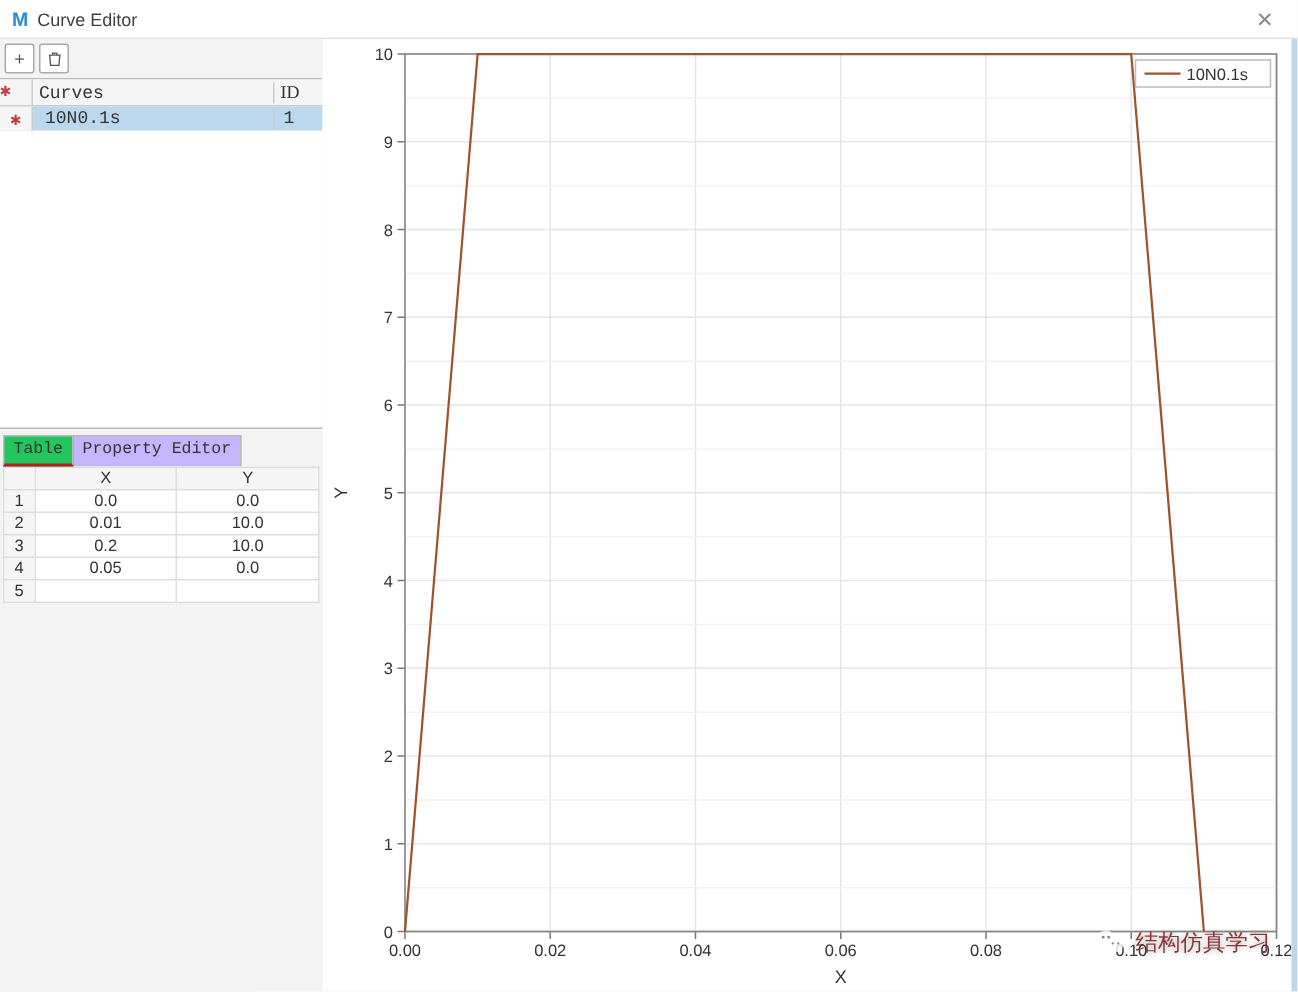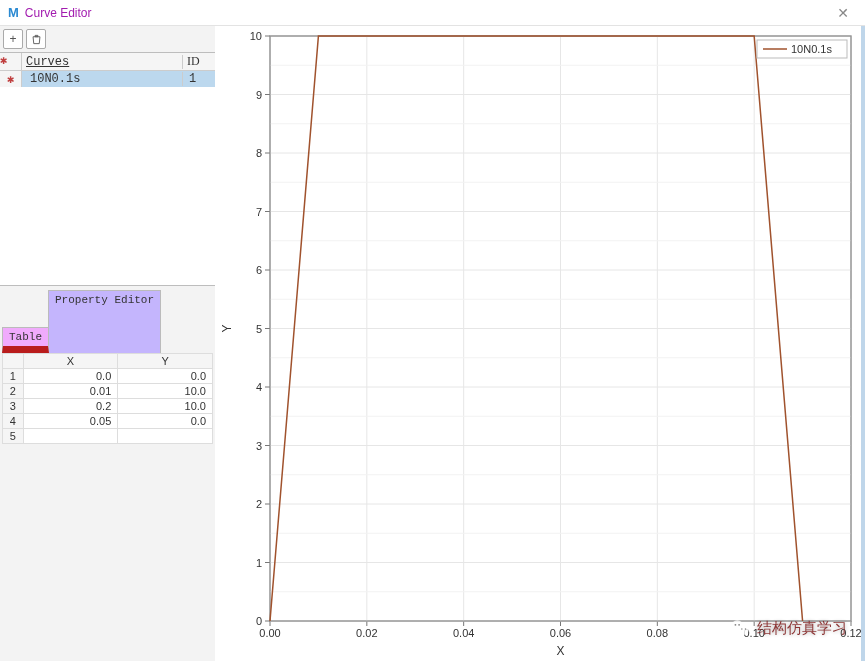--- a/index.html
+++ b/index.html
@@ -21,21 +21,21 @@
     padding: 0 8px;
     border-bottom: 1px solid #e3e3e3;
   }
   .titlebar .app-icon {
     color: #2b8ad2;
     font-weight: bold;
     font-size: 13px;
     margin-right: 6px;
   }
   .titlebar .title {
-    color: #a21caf;
+    color: #404040;
   }
   .titlebar .close {
     margin-left: auto;
     color: #888;
     font-size: 14px;
     cursor: pointer;
     padding: 2px 8px;
   }
   .content {
     display: flex;
@@ -75,21 +75,21 @@
     font-size: 12px;
   }
   .curve-list-header {
     display: flex;
     background: #f5f5f5;
     border-bottom: 1px solid #ccc;
     height: 18px;
     align-items: center;
   }
   .curve-list-header .c1 { width: 22px; border-right: 1px solid #ccc; height: 100%; }
-  .curve-list-header .c2 { flex: 1; padding-left: 4px; border-right: 1px solid #ccc; text-decoration: underline; }
+  .curve-list-header .c2 { flex: 1; padding-left: 4px; border-right: 1px solid #ccc; }
   .curve-list-header .c3 { width: 32px; padding-left: 4px; font-family: Liberation Serif, serif; }
   .curve-row {
     display: flex;
     background: #bcd8ee;
     height: 16px;
     align-items: center;
   }
   .curve-row .c1 {
     width: 22px; height:100%;
     display:flex;align-items:center;justify-content:center;
@@ -111,38 +111,37 @@
   .tab {
     padding: 3px 6px;
     border: 1px solid #bbb;
     border-bottom: none;
     background: #c4b5fd;
     margin-right: -1px;
     cursor: pointer;
     font-family: "Courier New", monospace;
   }
   .tab.active {
-    background: #f0abfc;
-    border-bottom: 7px solid #b91c1c;
+    background: #22c55e;
+    border-bottom: 2px solid #b91c1c;
     position: relative;
     z-index: 2;
-    margin-top: 37px;
   }
   .xy-table {
     border: 1px solid #bbb;
     background: #fff;
     width: calc(100% - 4px);
     margin: 0 2px;
     border-collapse: collapse;
     font-size: 11px;
   }
   .xy-table th, .xy-table td {
     border: 1px solid #ddd;
     padding: 1px 6px;
-    text-align: right;
+    text-align: center;
     height: 15px;
   }
   .xy-table th {
     background: #f5f5f5;
     text-align: center;
     font-weight: normal;
   }
   .xy-table .rownum {
     background: #f5f5f5;
     text-align: center;

